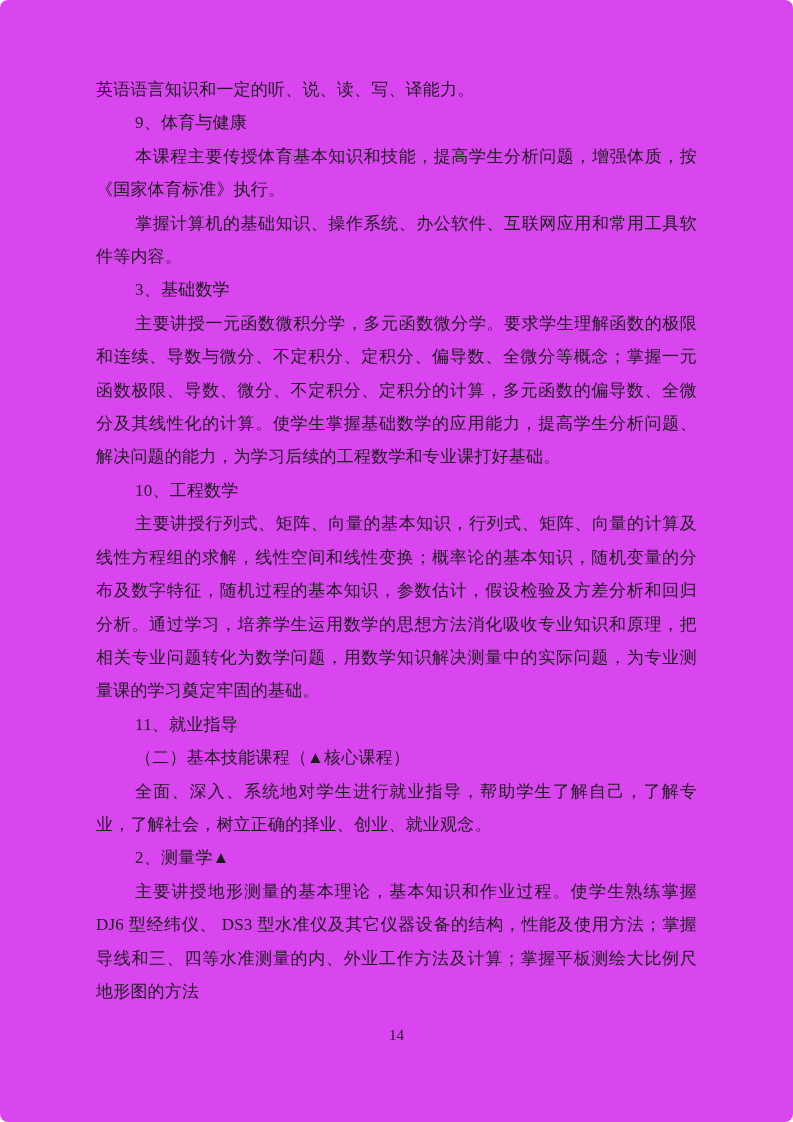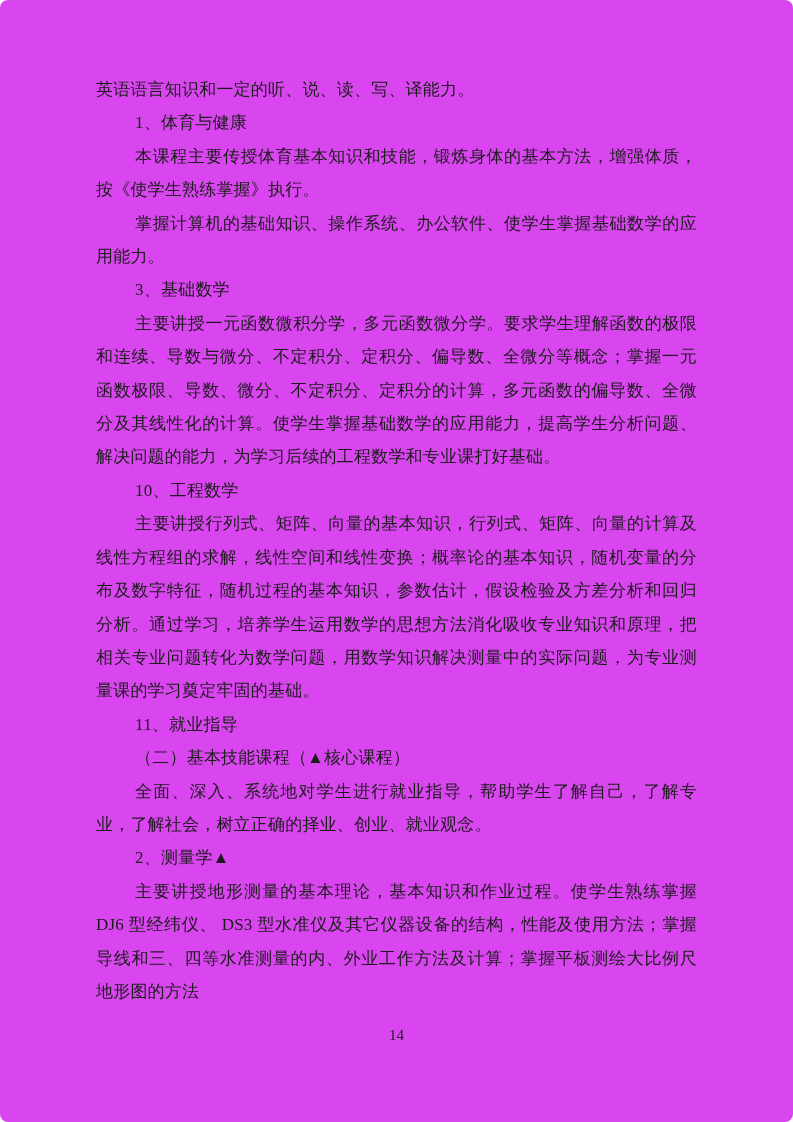--- a/index.html
+++ b/index.html
@@ -52,23 +52,23 @@
     font-size: 15px;
     color: #1c1c1c;
   }
 </style>
 </head>
 <body>
 
 <div class="page">
   <div class="content">
       <p class="no-indent">英语语言知识和一定的听、说、读、写、译能力。</p>
-      <p class="">1、体育与健康</p>
-      <p class="">本课程主要传授体育基本知识和技能，锻炼身体的基本方法，增强体质，按《使学生熟练掌握》执行。</p>
-      <p class="">掌握计算机的基础知识、操作系统、办公软件、使学生掌握基础数学的应用能力。</p>
+      <p class="">9、体育与健康</p>
+      <p class="">本课程主要传授体育基本知识和技能，提高学生分析问题，增强体质，按《国家体育标准》执行。</p>
+      <p class="">掌握计算机的基础知识、操作系统、办公软件、互联网应用和常用工具软件等内容。</p>
       <p class="">3、基础数学</p>
       <p class="">主要讲授一元函数微积分学，多元函数微分学。要求学生理解函数的极限和连续、导数与微分、不定积分、定积分、偏导数、全微分等概念；掌握一元函数极限、导数、微分、不定积分、定积分的计算，多元函数的偏导数、全微分及其线性化的计算。使学生掌握基础数学的应用能力，提高学生分析问题、解决问题的能力，为学习后续的工程数学和专业课打好基础。</p>
       <p class="">10、工程数学</p>
       <p class="">主要讲授行列式、矩阵、向量的基本知识，行列式、矩阵、向量的计算及线性方程组的求解，线性空间和线性变换；概率论的基本知识，随机变量的分布及数字特征，随机过程的基本知识，参数估计，假设检验及方差分析和回归分析。通过学习，培养学生运用数学的思想方法消化吸收专业知识和原理，把相关专业问题转化为数学问题，用数学知识解决测量中的实际问题，为专业测量课的学习奠定牢固的基础。</p>
       <p class="">11、就业指导</p>
       <p class="">（二）基本技能课程（▲核心课程）</p>
       <p class="">全面、深入、系统地对学生进行就业指导，帮助学生了解自己，了解专业，了解社会，树立正确的择业、创业、就业观念。</p>
       <p class="">2、测量学▲</p>
       <p class="">主要讲授地形测量的基本理论，基本知识和作业过程。使学生熟练掌握 DJ6 型经纬仪、 DS3 型水准仪及其它仪器设备的结构，性能及使用方法；掌握导线和三、四等水准测量的内、外业工作方法及计算；掌握平板测绘大比例尺地形图的方法</p>
     </div>

